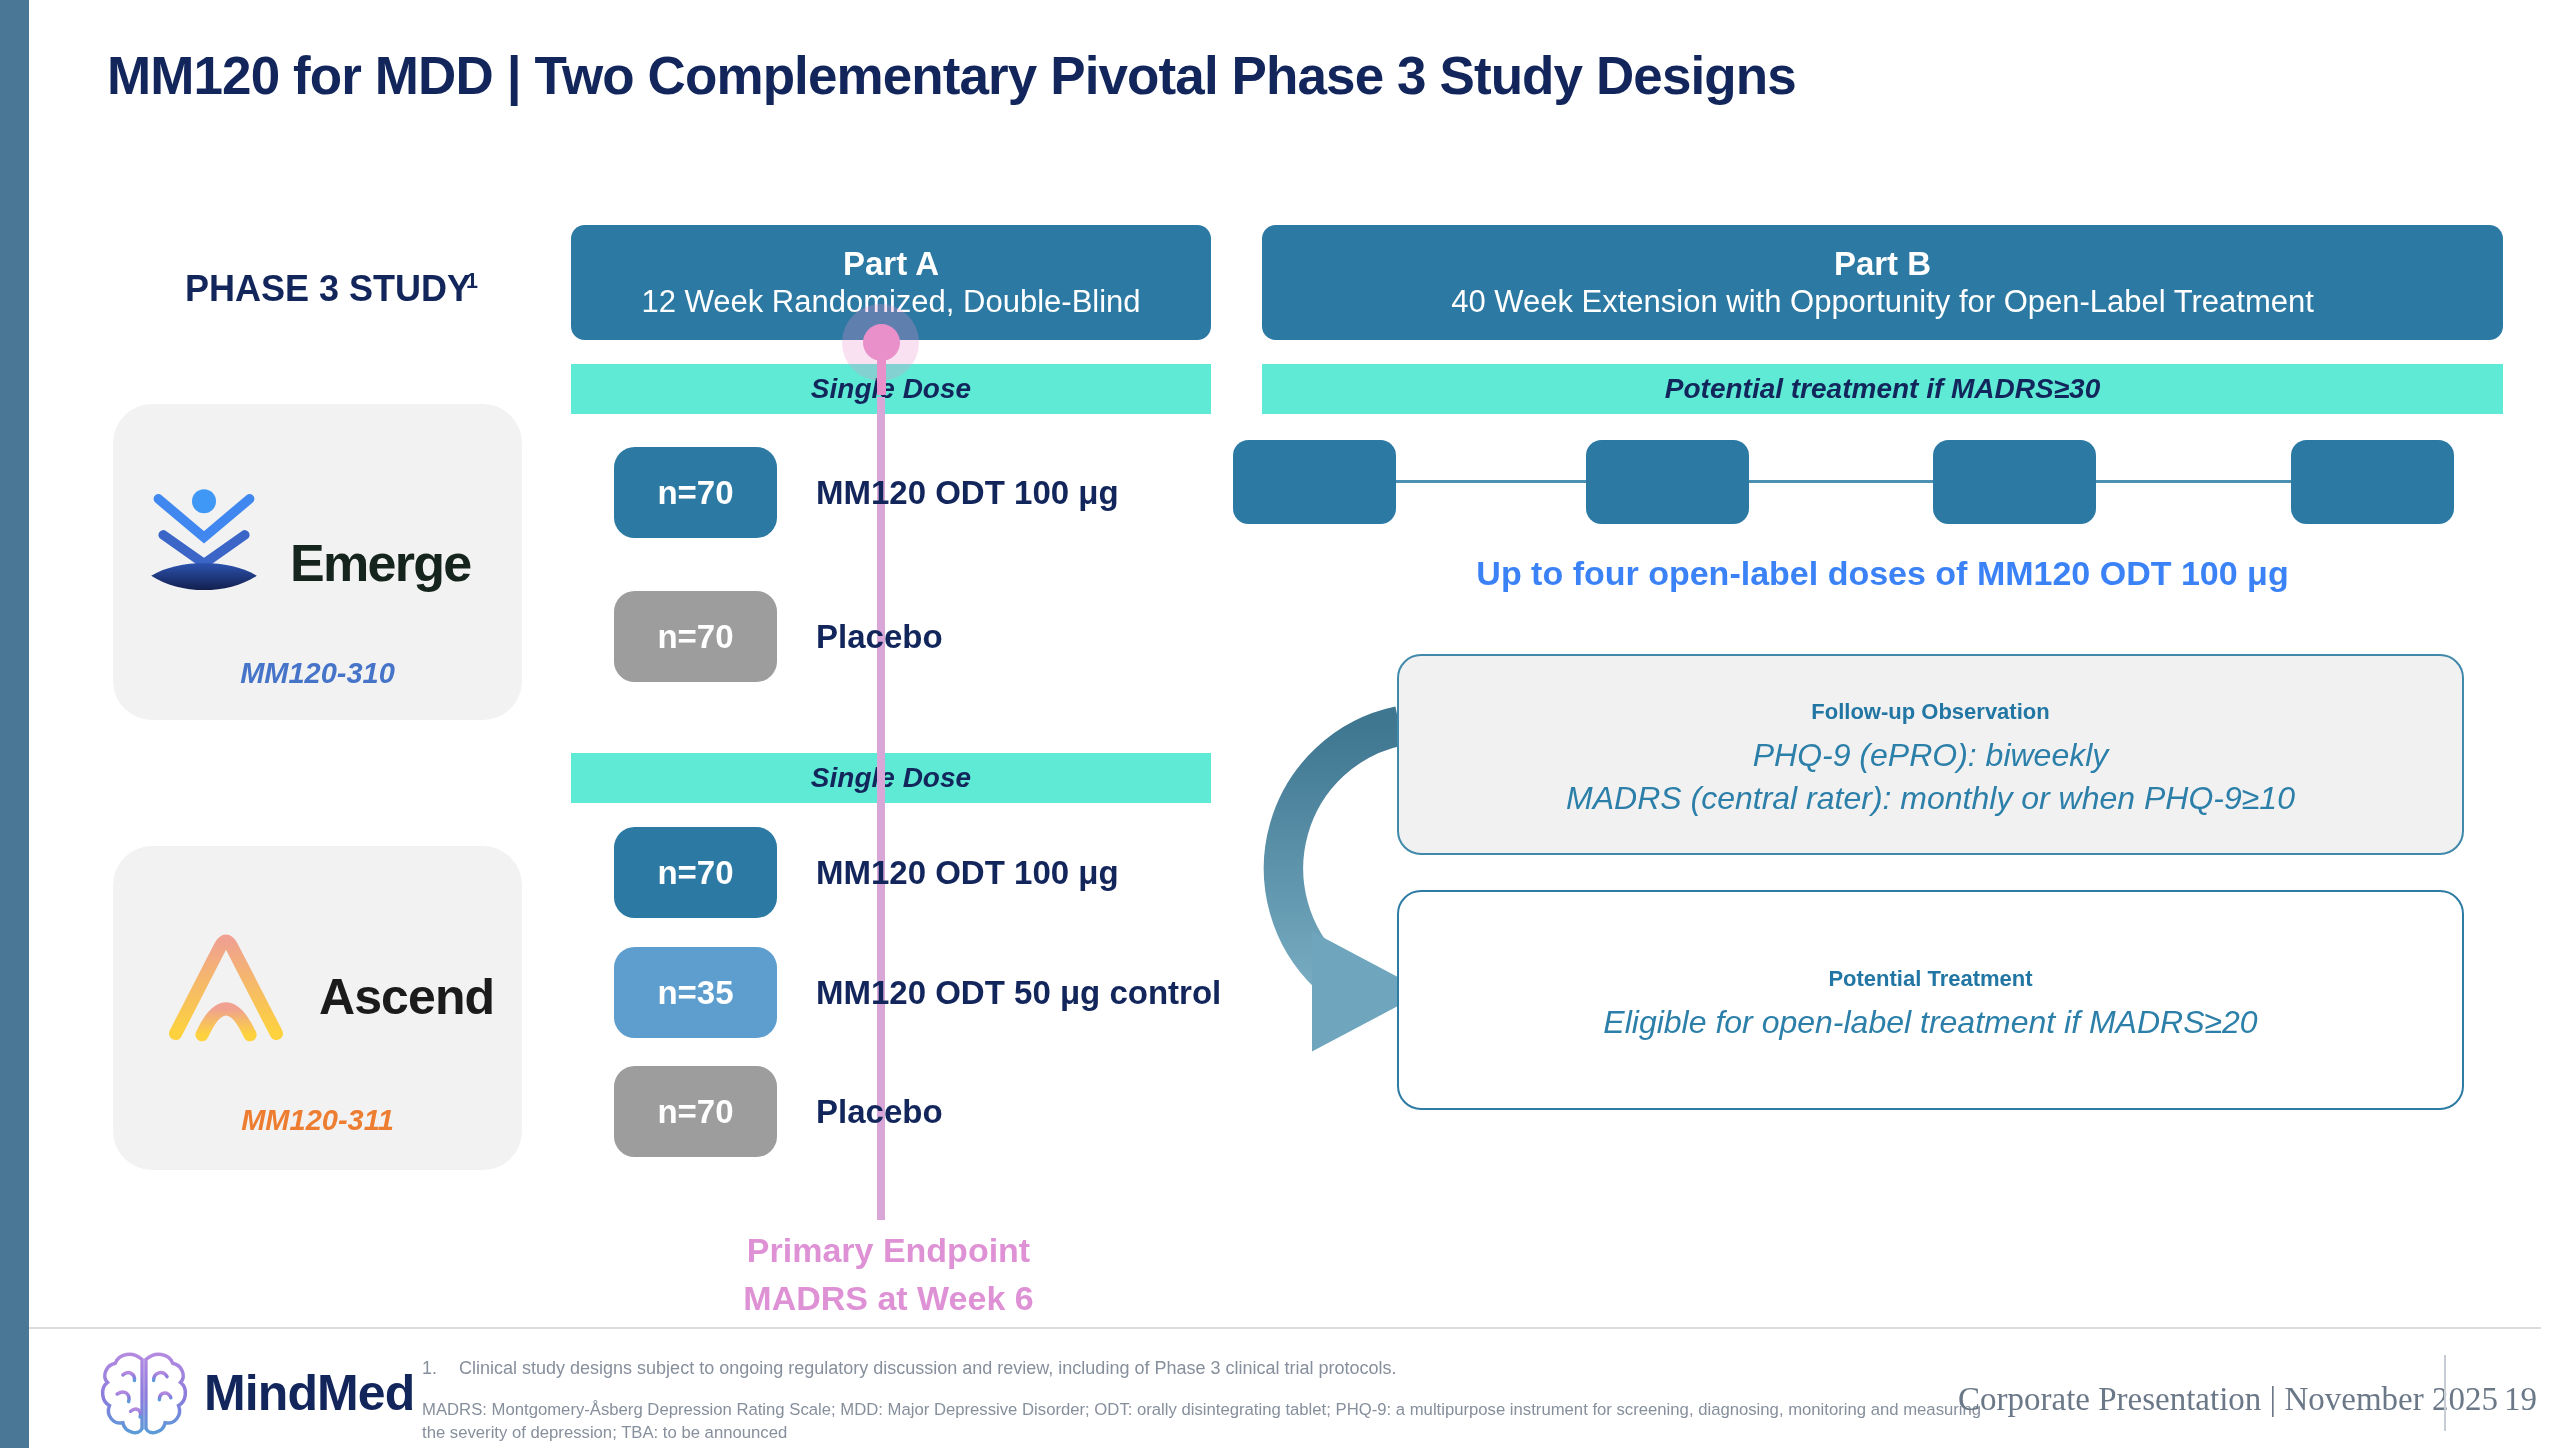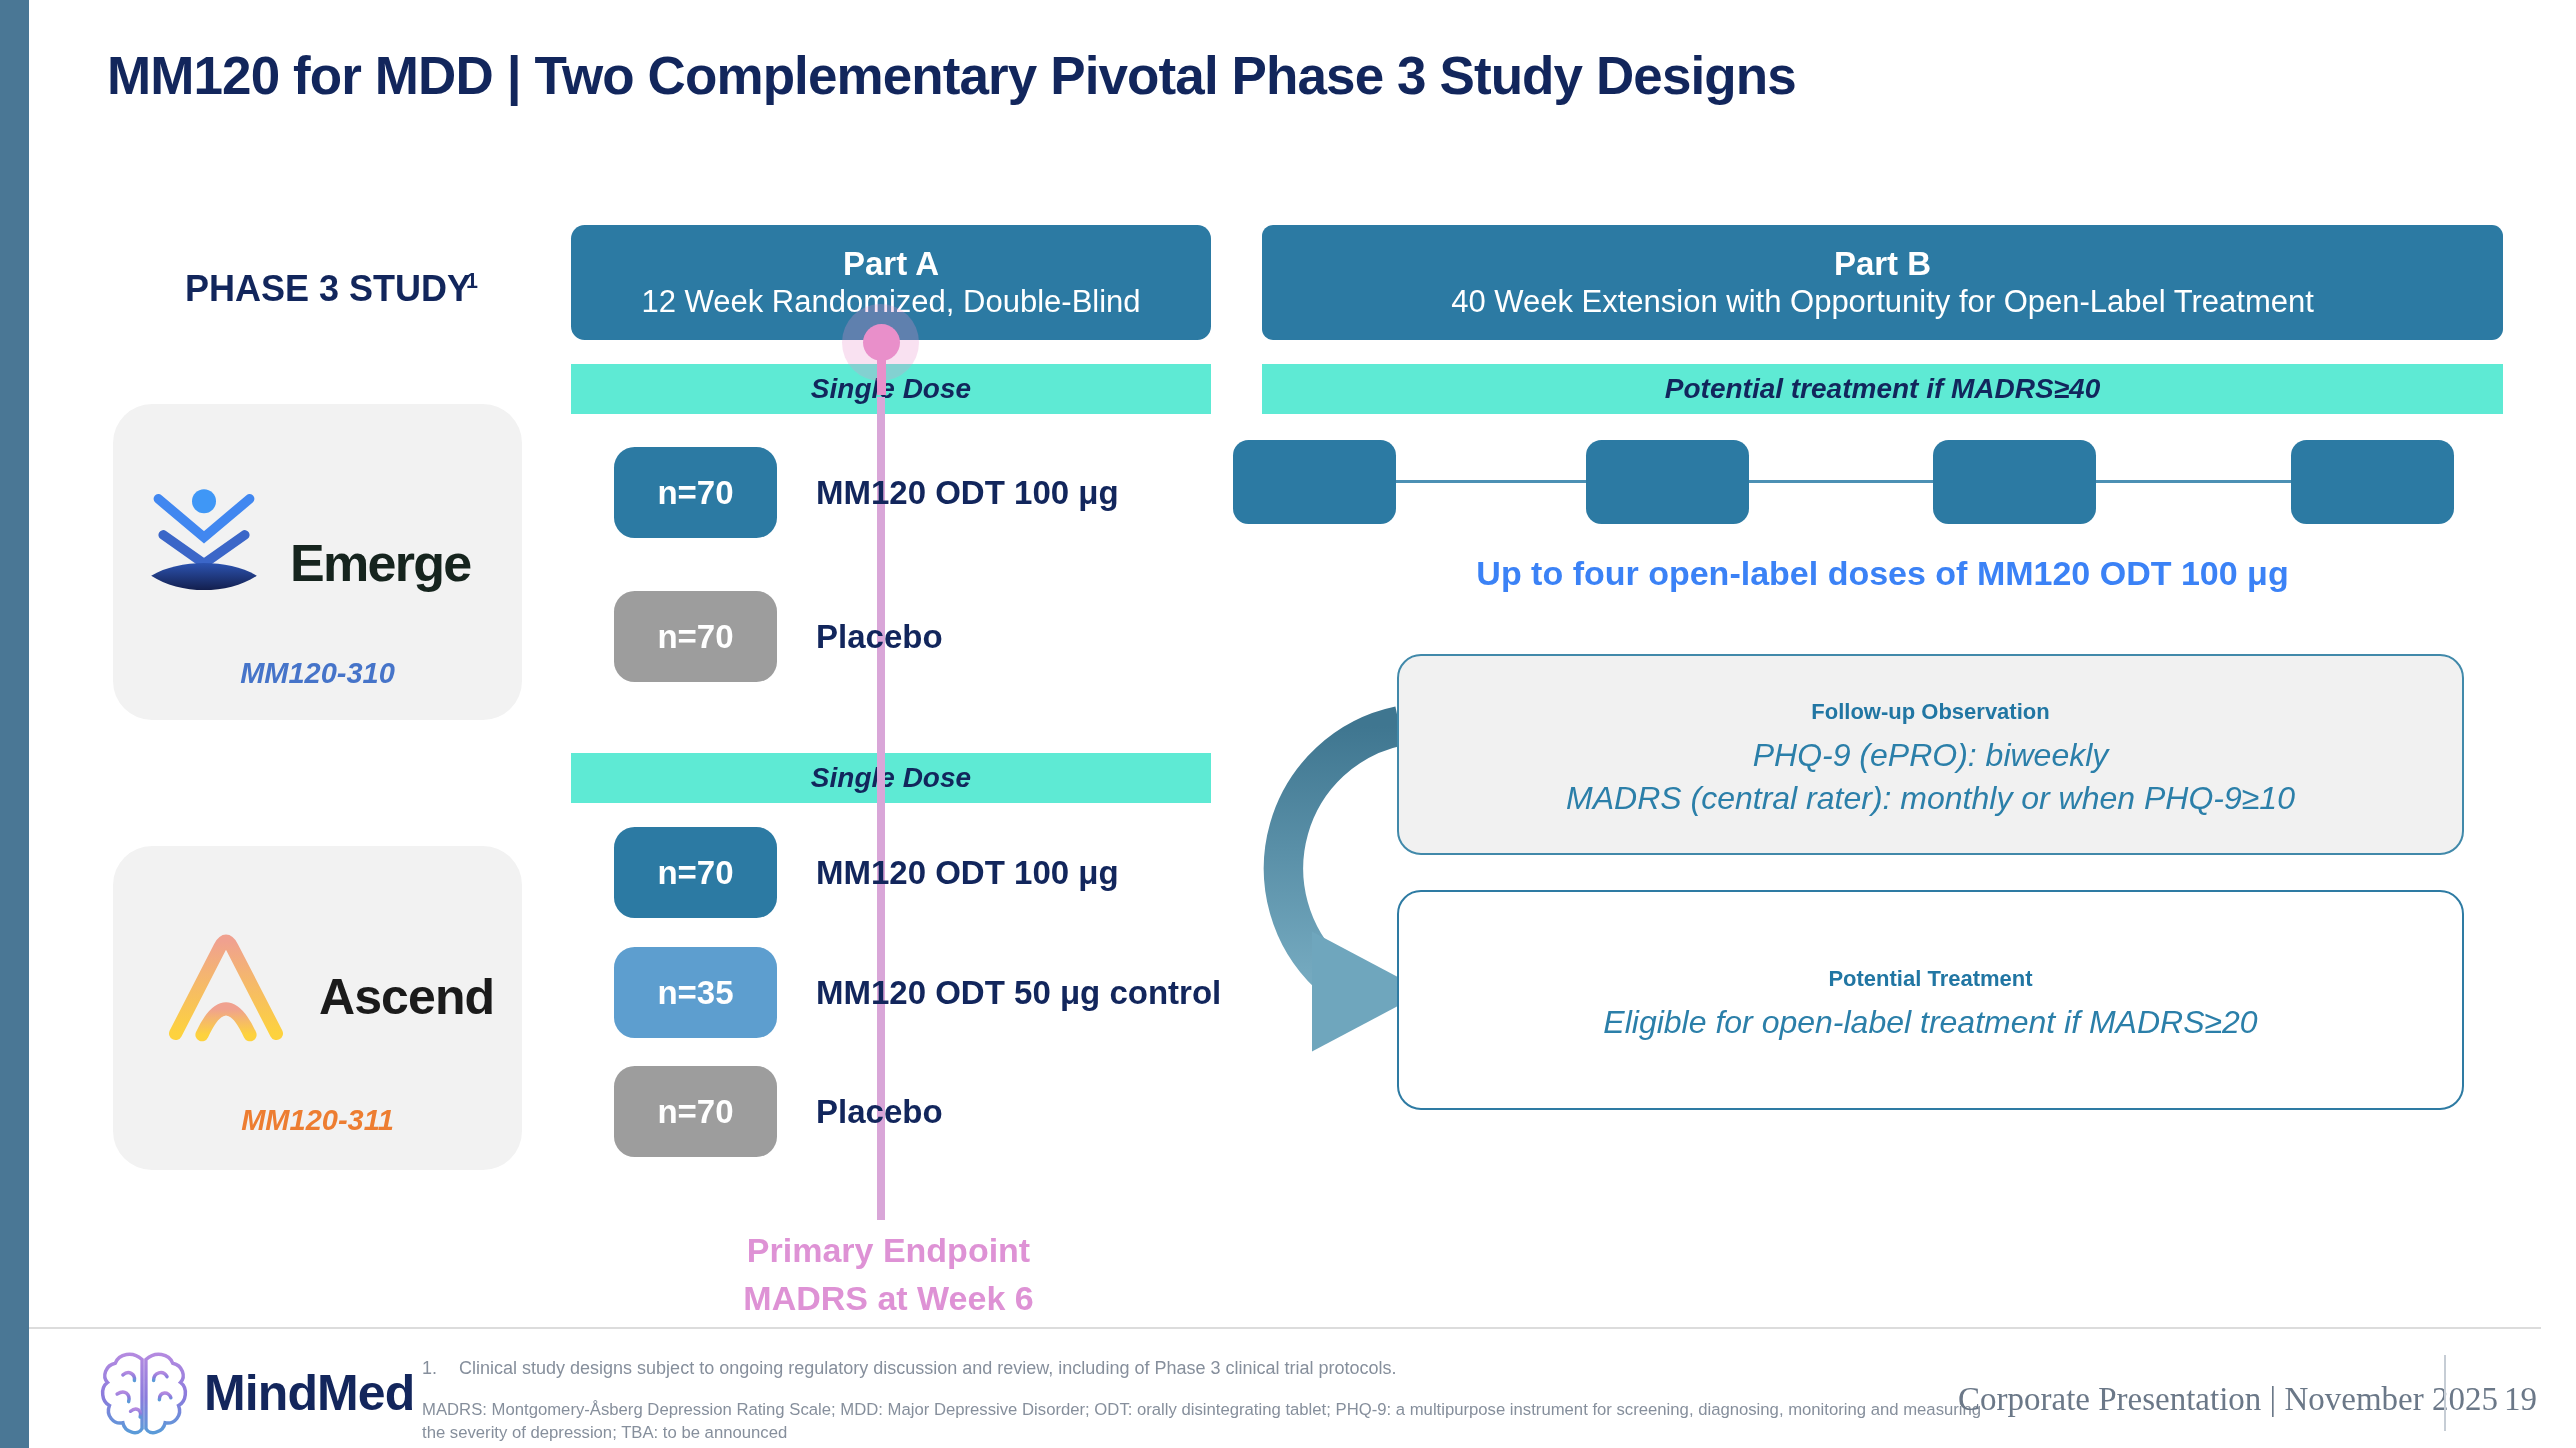--- a/index.html
+++ b/index.html
@@ -22,21 +22,21 @@
   .emerge-name{left:155px;top:129px;font-size:52px;color:#16241e;letter-spacing:-1.7px;}
   .ascend-name{left:184px;top:122px;font-size:50px;color:#1b1b1b;letter-spacing:-0.9px;}
   .study-code{position:absolute;left:0;width:100%;text-align:center;font-size:29px;
               font-weight:bold;font-style:italic;}
   .emerge-code{top:253px;color:#4674c9;}
   .ascend-code{top:258px;color:#ed7d31;}
 
   .part-header{background:#2c7aa3;border-radius:13.7px;color:#ffffff;display:flex;
                flex-direction:column;align-items:center;justify-content:center;}
   .part-a-header{left:571px;top:225px;width:640px;height:115px;}
-  .part-b-header{left:1262px;top:225px;width:1241px;height:115px;border-radius:11px;}
+  .part-b-header{left:1262px;top:225px;width:1241px;height:115px;}
   .ph-title{font-size:33px;font-weight:bold;line-height:39px;}
   .ph-sub{font-size:31px;font-weight:normal;line-height:38px;white-space:nowrap;}
 
   .note-bar{background:#5eead4;display:flex;align-items:center;justify-content:center;
             font-size:28px;font-weight:bold;font-style:italic;color:#12265c;}
   .note-a1{left:571px;top:364px;width:640px;height:50px;}
   .note-a2{left:571px;top:753px;width:640px;height:50px;}
   .note-b {left:1262px;top:364px;width:1241px;height:50px;}
 
   .pin-halo{left:842px;top:304px;width:77px;height:77px;border-radius:50%;
@@ -129,21 +129,21 @@
   <div class="abs part-header part-a-header">
     <div class="ph-title">Part A</div>
     <div class="ph-sub">12 Week Randomized, Double-Blind</div>
   </div>
   <div class="abs part-header part-b-header">
     <div class="ph-title">Part B</div>
     <div class="ph-sub">40 Week Extension with Opportunity for Open-Label Treatment</div>
   </div>
 
   <div class="abs note-bar note-a1">Single Dose</div>
-  <div class="abs note-bar note-b">Potential treatment if MADRS≥40</div>
+  <div class="abs note-bar note-b">Potential treatment if MADRS≥30</div>
   <div class="abs note-bar note-a2">Single Dose</div>
 
   <div class="abs pin-halo"></div>
   <div class="abs pin-stem"></div>
   <div class="abs pin-dot"></div>
   <div class="abs timeline"></div>
 
   <div class="abs n-box box-teal" style="left:614px;top:447px;">n=70</div>
   <div class="abs arm-label" style="left:816px;top:447px;">MM120 ODT 100 μg</div>
 

